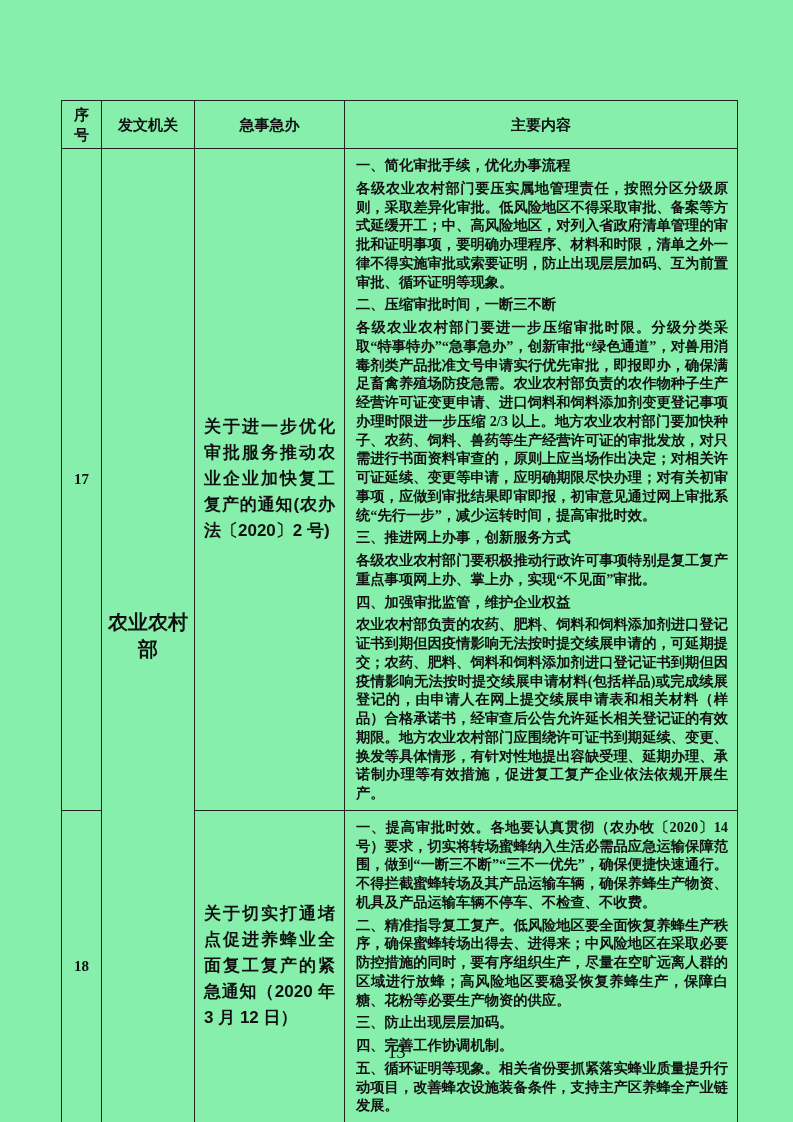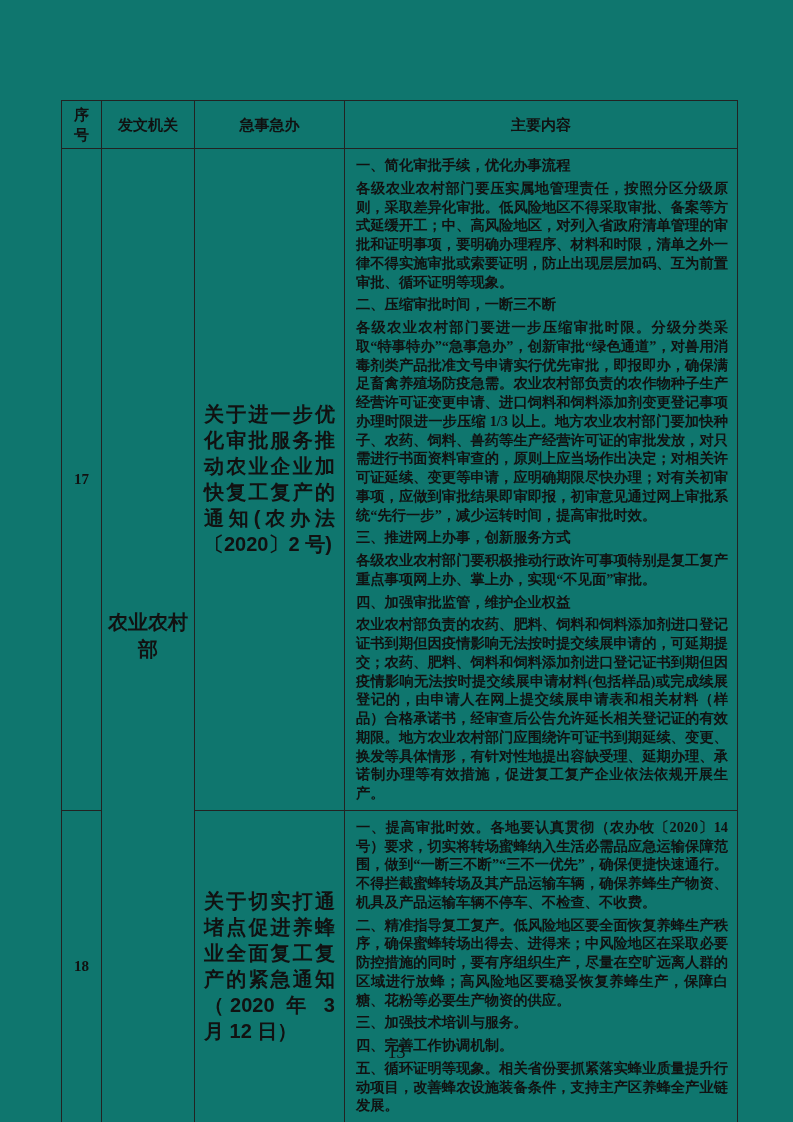--- a/index.html
+++ b/index.html
@@ -1,21 +1,21 @@
 <!DOCTYPE html>
 <html><head>
 <meta charset="utf-8">
 <style>
   * { margin: 0; padding: 0; box-sizing: border-box; }
   html, body { background: #ffffff; }
   .page {
     position: relative;
     width: 793px;
     height: 1122px;
-    background: #0f766e;
+    background: #86efac;
     font-family: "Liberation Serif", "DejaVu Serif", serif;
     color: #111;
     overflow: hidden;
   }
   table.doc-table {
     position: absolute;
     left: 61px;
     top: 100px;
     width: 676px;
     border-collapse: collapse;
@@ -47,21 +47,21 @@
   }
   td.cell-agency {
     text-align: center;
     vertical-align: middle;
     font-size: 20px;
     font-family: "Liberation Sans", "DejaVu Sans", sans-serif;
   }
   td.cell-doc {
     vertical-align: middle;
     text-align: justify;
-    font-size: 20px;
+    font-size: 17px;
     line-height: 26px;
     padding: 4px 9px;
     font-family: "Liberation Sans", "DejaVu Sans", sans-serif;
   }
   td.cell-content {
     vertical-align: top;
     padding: 3px 5px 3px 7px;
     font-size: 14.3px;
     line-height: 18.75px;
     text-align: justify;
@@ -113,34 +113,34 @@
     </thead>
     <tbody>
       <tr class="row-17">
         <td class="cell-no">17</td>
         <td class="cell-agency" rowspan="2">农业农村部</td>
         <td class="cell-doc">关于进一步优化审批服务推动农业企业加快复工复产的通知(农办法〔2020〕2 号)</td>
         <td class="cell-content">
           <p class="para para-heading">一、简化审批手续，优化办事流程</p>
           <p class="para para-body">各级农业农村部门要压实属地管理责任，按照分区分级原则，采取差异化审批。低风险地区不得采取审批、备案等方式延缓开工；中、高风险地区，对列入省政府清单管理的审批和证明事项，要明确办理程序、材料和时限，清单之外一律不得实施审批或索要证明，防止出现层层加码、互为前置审批、循环证明等现象。</p>
           <p class="para para-heading">二、压缩审批时间，一断三不断</p>
-          <p class="para para-body">各级农业农村部门要进一步压缩审批时限。分级分类采取“特事特办”“急事急办”，创新审批“绿色通道”，对兽用消毒剂类产品批准文号申请实行优先审批，即报即办，确保满足畜禽养殖场防疫急需。农业农村部负责的农作物种子生产经营许可证变更申请、进口饲料和饲料添加剂变更登记事项办理时限进一步压缩 1/3 以上。地方农业农村部门要加快种子、农药、饲料、兽药等生产经营许可证的审批发放，对只需进行书面资料审查的，原则上应当场作出决定；对相关许可证延续、变更等申请，应明确期限尽快办理；对有关初审事项，应做到审批结果即审即报，初审意见通过网上审批系统“先行一步”，减少运转时间，提高审批时效。</p>
+          <p class="para para-body">各级农业农村部门要进一步压缩审批时限。分级分类采取“特事特办”“急事急办”，创新审批“绿色通道”，对兽用消毒剂类产品批准文号申请实行优先审批，即报即办，确保满足畜禽养殖场防疫急需。农业农村部负责的农作物种子生产经营许可证变更申请、进口饲料和饲料添加剂变更登记事项办理时限进一步压缩 2/3 以上。地方农业农村部门要加快种子、农药、饲料、兽药等生产经营许可证的审批发放，对只需进行书面资料审查的，原则上应当场作出决定；对相关许可证延续、变更等申请，应明确期限尽快办理；对有关初审事项，应做到审批结果即审即报，初审意见通过网上审批系统“先行一步”，减少运转时间，提高审批时效。</p>
           <p class="para para-heading">三、推进网上办事，创新服务方式</p>
           <p class="para para-body">各级农业农村部门要积极推动行政许可事项特别是复工复产重点事项网上办、掌上办，实现“不见面”审批。</p>
           <p class="para para-heading">四、加强审批监管，维护企业权益</p>
           <p class="para para-body">农业农村部负责的农药、肥料、饲料和饲料添加剂进口登记证书到期但因疫情影响无法按时提交续展申请的，可延期提交；农药、肥料、饲料和饲料添加剂进口登记证书到期但因疫情影响无法按时提交续展申请材料(包括样品)或完成续展登记的，由申请人在网上提交续展申请表和相关材料（样品）合格承诺书，经审查后公告允许延长相关登记证的有效期限。地方农业农村部门应围绕许可证书到期延续、变更、换发等具体情形，有针对性地提出容缺受理、延期办理、承诺制办理等有效措施，促进复工复产企业依法依规开展生产。</p>
         </td>
       </tr>
       <tr class="row-18">
         <td class="cell-no">18</td>
         <td class="cell-doc">关于切实打通堵点促进养蜂业全面复工复产的紧急通知（2020 年 3 月 12 日）</td>
         <td class="cell-content">
           <p class="para para-body"><span class="lead">一、提高审批时效。</span><span>各地要认真贯彻（农办牧〔2020〕14 号）要求，切实将转场蜜蜂纳入生活必需品应急运输保障范围，做到“一断三不断”“三不一优先”，确保便捷快速通行。不得拦截蜜蜂转场及其产品运输车辆，确保养蜂生产物资、机具及产品运输车辆不停车、不检查、不收费。</span></p>
           <p class="para para-body"><span class="lead">二、精准指导复工复产。</span><span>低风险地区要全面恢复养蜂生产秩序，确保蜜蜂转场出得去、进得来；中风险地区在采取必要防控措施的同时，要有序组织生产，尽量在空旷远离人群的区域进行放蜂；高风险地区要稳妥恢复养蜂生产，保障白糖、花粉等必要生产物资的供应。</span></p>
-          <p class="para para-body"><span class="lead">三、加强技术培训与服务。</span><span></span></p>
+          <p class="para para-body"><span class="lead">三、防止出现层层加码。</span><span></span></p>
           <p class="para para-body"><span class="lead">四、完善工作协调机制。</span><span></span></p>
           <p class="para para-body"><span class="lead">五、循环证明等现象。</span><span>相关省份要抓紧落实蜂业质量提升行动项目，改善蜂农设施装备条件，支持主产区养蜂全产业链发展。</span></p>
         </td>
       </tr>
     </tbody>
   </table>
 
   <div class="page-number">13</div>
 
 </div>

